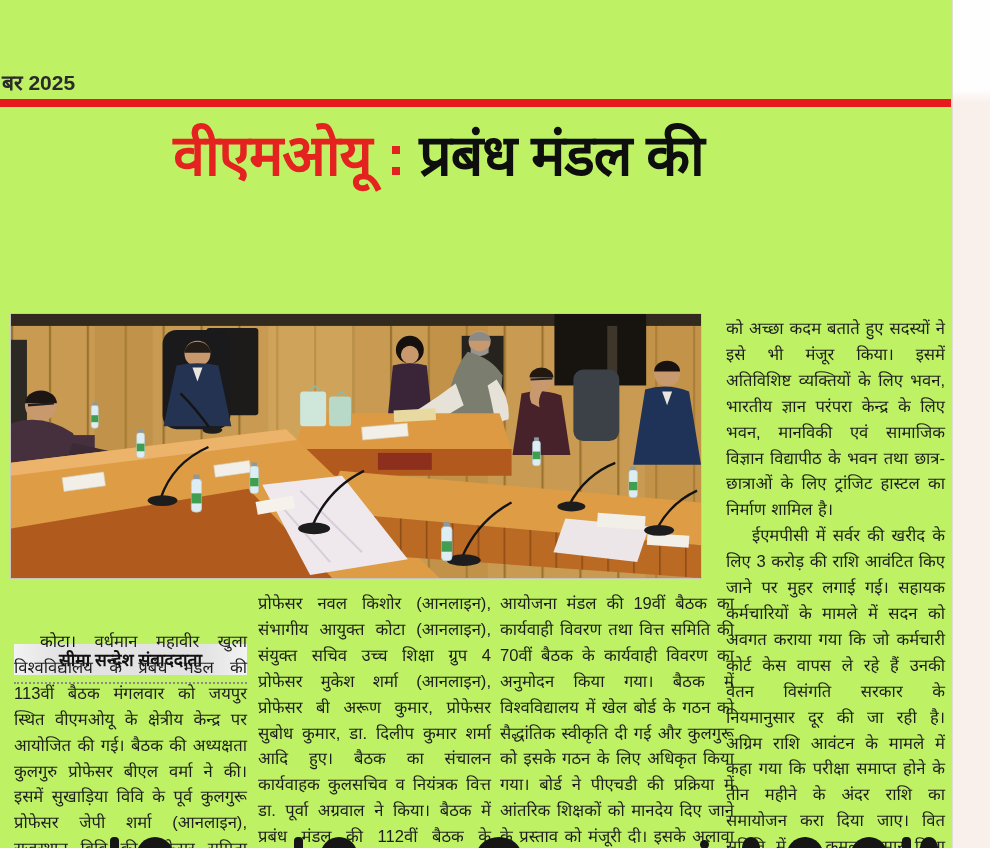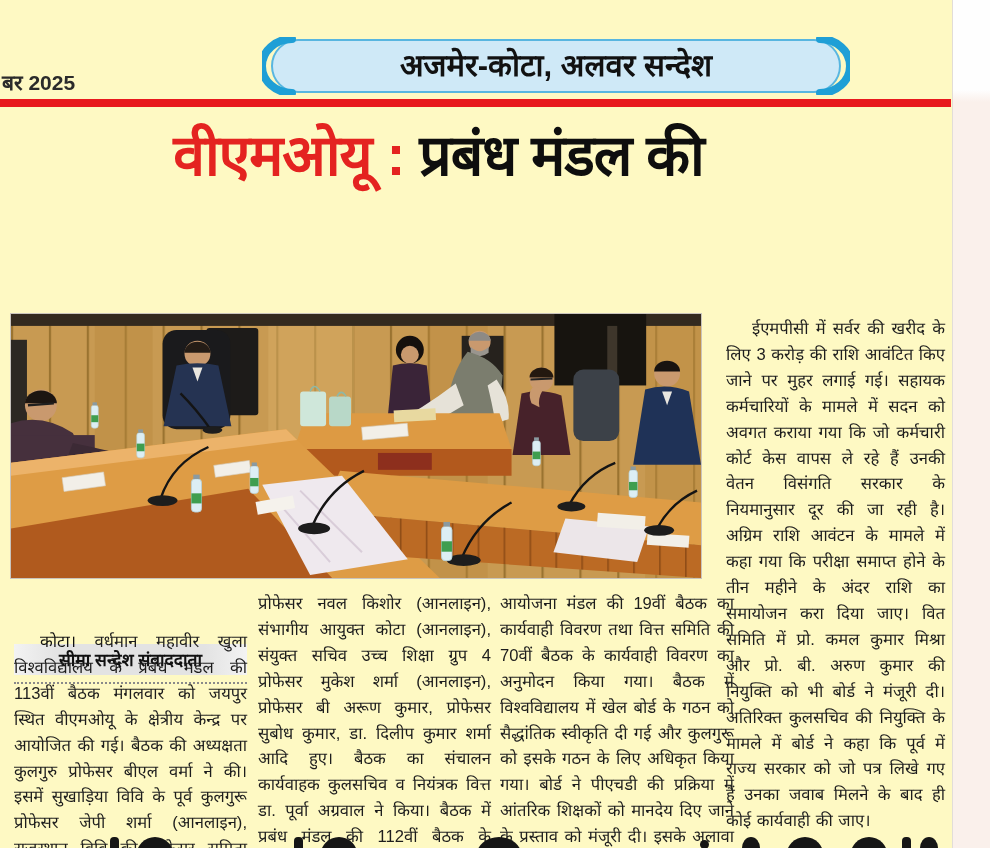--- a/index.html
+++ b/index.html
@@ -1,20 +1,20 @@
 <!DOCTYPE html>
 <html><head>
 <meta charset="utf-8">
 <style>
   * { margin:0; padding:0; box-sizing:border-box; }
   html,body { background:#ffffff; }
   body { font-family:"Liberation Sans", sans-serif; }
   #page {
     position:relative; width:990px; height:848px;
-    background:#fef9c3; overflow:hidden;
+    background:#bef264; overflow:hidden;
   }
   
   #right-strip {
     position:absolute; top:0; right:0; width:38px; height:848px;
     background:linear-gradient(180deg,#fefefe 0,#fefefe 90px,#faf0eb 102px,#faf0eb 100%);
     border-left:1px solid #e2ddd8;
   }
   
   #date-frag {
     position:absolute; left:2px; top:68px;
@@ -75,28 +75,20 @@
 </style>
 </head>
 <body>
 
 <div id="page">
 
   <div id="right-strip"></div>
 
   <div id="date-frag">बर 2025</div>
 
-  <div id="banner">
-    <svg viewBox="0 0 588 58">
-      <rect x="10" y="3" width="568" height="52" rx="26" fill="#cfe9f7" stroke="#58b6e0" stroke-width="2"></rect>
-      <path d="M30 2 A 30 27 0 0 0 30 56" fill="none" stroke="#1f9fd6" stroke-width="8" stroke-linecap="round"></path>
-      <path d="M558 2 A 30 27 0 0 1 558 56" fill="none" stroke="#1f9fd6" stroke-width="8" stroke-linecap="round"></path>
-    </svg>
-    <div id="banner-label">अजमेर-कोटा, अलवर सन्देश</div>
-  </div>
 
   <div id="red-rule"></div>
 
   <div id="headline">
     <div><span class="red">वीएमओयू :</span><span> प्रबंध मंडल की</span></div>
   </div>
 
   <div id="photo">
     <svg viewBox="0 0 692 266" preserveAspectRatio="none">
       <defs>
@@ -253,20 +245,21 @@
   <div id="col1" class="col">
     <p class="indent"><span class="dateline">कोटा।</span><span> वर्धमान महावीर खुला विश्वविद्यालय के प्रबंध मंडल की 113वीं बैठक मंगलवार को जयपुर स्थित वीएमओयू के क्षेत्रीय केन्द्र पर आयोजित की गई। बैठक की अध्यक्षता कुलगुरु प्रोफेसर बीएल वर्मा ने की। इसमें सुखाड़िया विवि के पूर्व कुलगुरू प्रोफेसर जेपी शर्मा (आनलाइन), राजस्थान विवि की प्रोफेसर सुमिता कच्छावा, इग्नू के</span></p>
   </div>
   <div id="col2" class="col">
     <p>प्रोफेसर नवल किशोर (आनलाइन), संभागीय आयुक्त कोटा (आनलाइन), संयुक्त सचिव उच्च शिक्षा ग्रुप 4 प्रोफेसर मुकेश शर्मा (आनलाइन), प्रोफेसर बी अरूण कुमार, प्रोफेसर सुबोध कुमार, डा. दिलीप कुमार शर्मा आदि हुए। बैठक का संचालन कार्यवाहक कुलसचिव व नियंत्रक वित्त डा. पूर्वा अग्रवाल ने किया। बैठक में प्रबंध मंडल की 112वीं बैठक के कार्यवाही विवरण, विद्या परिषद की 72वीं बैठक के कार्यवाही विवरण,</p>
   </div>
   <div id="col3" class="col">
     <p>आयोजना मंडल की 19वीं बैठक का कार्यवाही विवरण तथा वित्त समिति की 70वीं बैठक के कार्यवाही विवरण का अनुमोदन किया गया। बैठक में विश्वविद्यालय में खेल बोर्ड के गठन को सैद्धांतिक स्वीकृति दी गई और कुलगुरू को इसके गठन के लिए अधिकृत किया गया। बोर्ड ने पीएचडी की प्रक्रिया में आंतरिक शिक्षकों को मानदेय दिए जाने के प्रस्ताव को मंजूरी दी। इसके अलावा विश्वविद्यालय में चार भवनों के निर्माण</p>
   </div>
   <div id="col4" class="col">
+    <p>को अच्छा कदम बताते हुए सदस्यों ने इसे भी मंजूर किया। इसमें अतिविशिष्ट व्यक्तियों के लिए भवन, भारतीय ज्ञान परंपरा केन्द्र के लिए भवन, मानविकी एवं सामाजिक विज्ञान विद्यापीठ के भवन तथा छात्र-छात्राओं के लिए ट्रांजिट हास्टल का निर्माण शामिल है।</p>
     <p class="indent">ईएमपीसी में सर्वर की खरीद के लिए 3 करोड़ की राशि आवंटित किए जाने पर मुहर लगाई गई। सहायक कर्मचारियों के मामले में सदन को अवगत कराया गया कि जो कर्मचारी कोर्ट केस वापस ले रहे हैं उनकी वेतन विसंगति सरकार के नियमानुसार दूर की जा रही है। अग्रिम राशि आवंटन के मामले में कहा गया कि परीक्षा समाप्त होने के तीन महीने के अंदर राशि का समायोजन करा दिया जाए। वित समिति में प्रो. कमल कुमार मिश्रा और प्रो. बी. अरुण कुमार की नियुक्ति को भी बोर्ड ने मंजूरी दी। अतिरिक्त कुलसचिव की नियुक्ति के मामले में बोर्ड ने कहा कि पूर्व में राज्य सरकार को जो पत्र लिखे गए हैं उनका जवाब मिलने के बाद ही कोई कार्यवाही की जाए।</p>
   </div>
 
   <div id="bottom-cut">
     <i class="stem" style="left:110px"></i>
     <i class="blob" style="left:136px"></i>
     <i class="stem" style="left:294px"></i>
     <i class="blob" style="left:320px"></i>
     <i class="blob" style="left:476px;width:46px"></i>
     <i class="blob dot" style="left:700px"></i>

